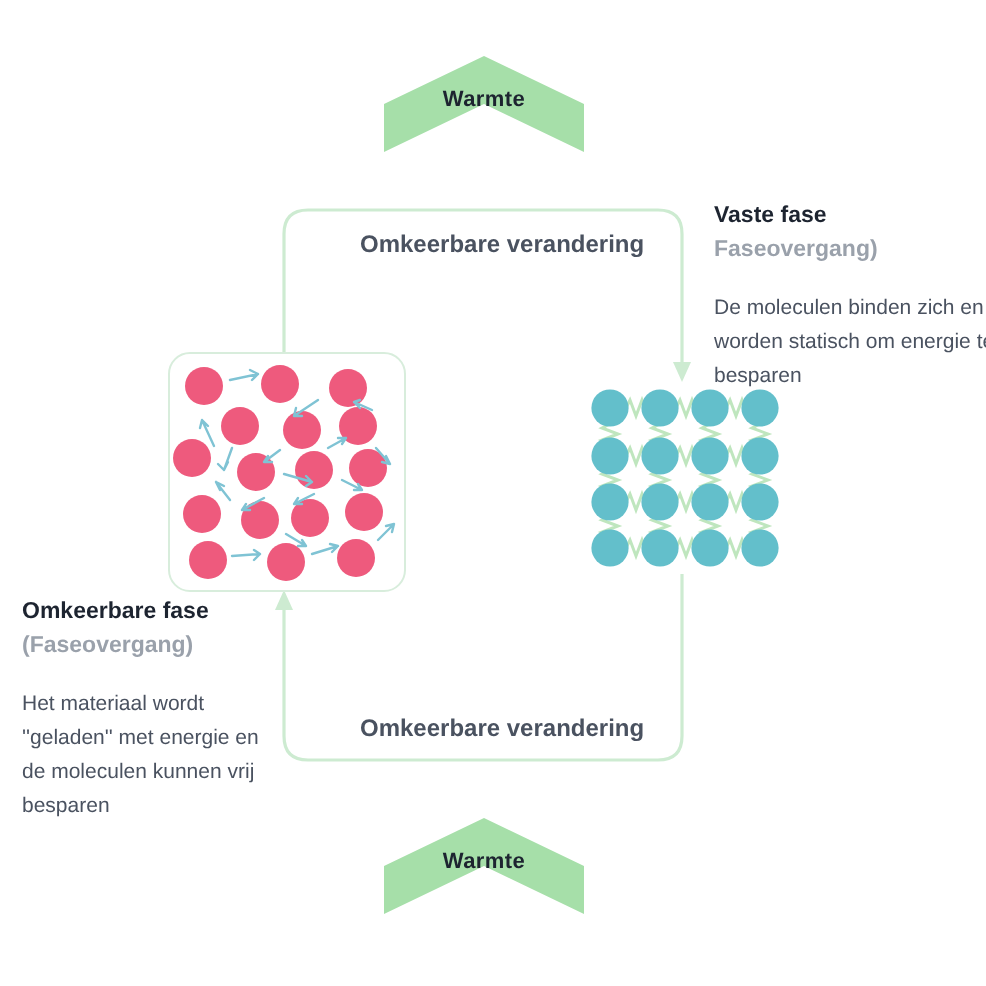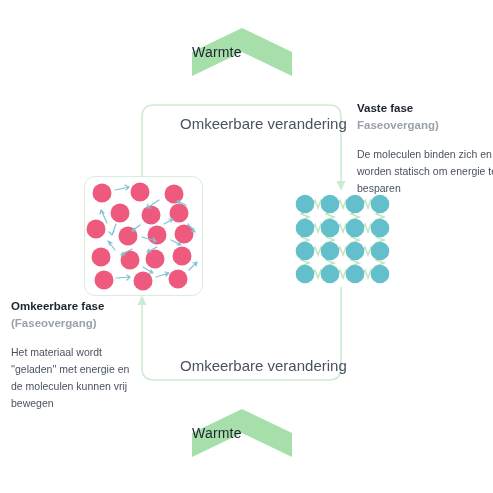--- a/index.html
+++ b/index.html
@@ -9,35 +9,37 @@
     color:#3b4252;
     position:relative;
     overflow:hidden;
   }
   #stage{position:absolute;inset:0;width:493px;height:493px;}
 
   
   .chevron{position:absolute;width:100px;height:48px;}
   .chev-label{
     position:absolute;left:0;right:0;
-    font-size:14px;font-weight:normal;color:#1d2430;
+    text-align:center;
+    font-size:11px;font-weight:bold;color:#1d2430;
     letter-spacing:.2px;
   }
   #chevron-top{left:192px;top:28px;}
   #chevron-top .chev-label{top:16px;}
   #chevron-bottom{left:192px;top:409px;}
   #chevron-bottom .chev-label{top:16px;}
 
   
   .arc{position:absolute;left:0;top:0;width:493px;height:493px;pointer-events:none;}
 
   .arc-label{
     position:absolute;
-    font-size:15px;color:#4a5260;
+    font-size:12px;color:#4a5260;
     white-space:nowrap;
+    font-weight:bold;
   }
   #arc-label-top{left:180px;top:115px;}
   #arc-label-bottom{left:180px;top:357px;}
 
   
   #liquid-box{
     position:absolute;left:84px;top:176px;width:117px;height:118px;
     border:1px solid #d8eddc;border-radius:11px;background:#fff;
   }
   #solid-box{
@@ -173,21 +175,21 @@
 
   <div class="phase-text" id="solid-text">
     <div class="phase-title">Vaste fase</div>
     <div class="phase-sub">Faseovergang)</div>
     <div class="phase-desc">De moleculen binden zich en worden statisch om energie te besparen</div>
   </div>
 
   <div class="phase-text" id="liquid-text">
     <div class="phase-title">Omkeerbare fase</div>
     <div class="phase-sub">(Faseovergang)</div>
-    <div class="phase-desc">Het materiaal wordt ''geladen'' met energie en de moleculen kunnen vrij bewegen</div>
+    <div class="phase-desc">Het materiaal wordt ''geladen'' met energie en de moleculen kunnen vrij besparen</div>
   </div>
 
   <div class="chevron" id="chevron-bottom">
     <svg width="100" height="48" viewBox="0 0 100 48">
       <polygon points="50,0 100,24 100,48 50,24 0,48 0,24" fill="#A6DFA9"></polygon>
     </svg>
     <div class="chev-label">Warmte</div>
   </div>
 
 </div>

